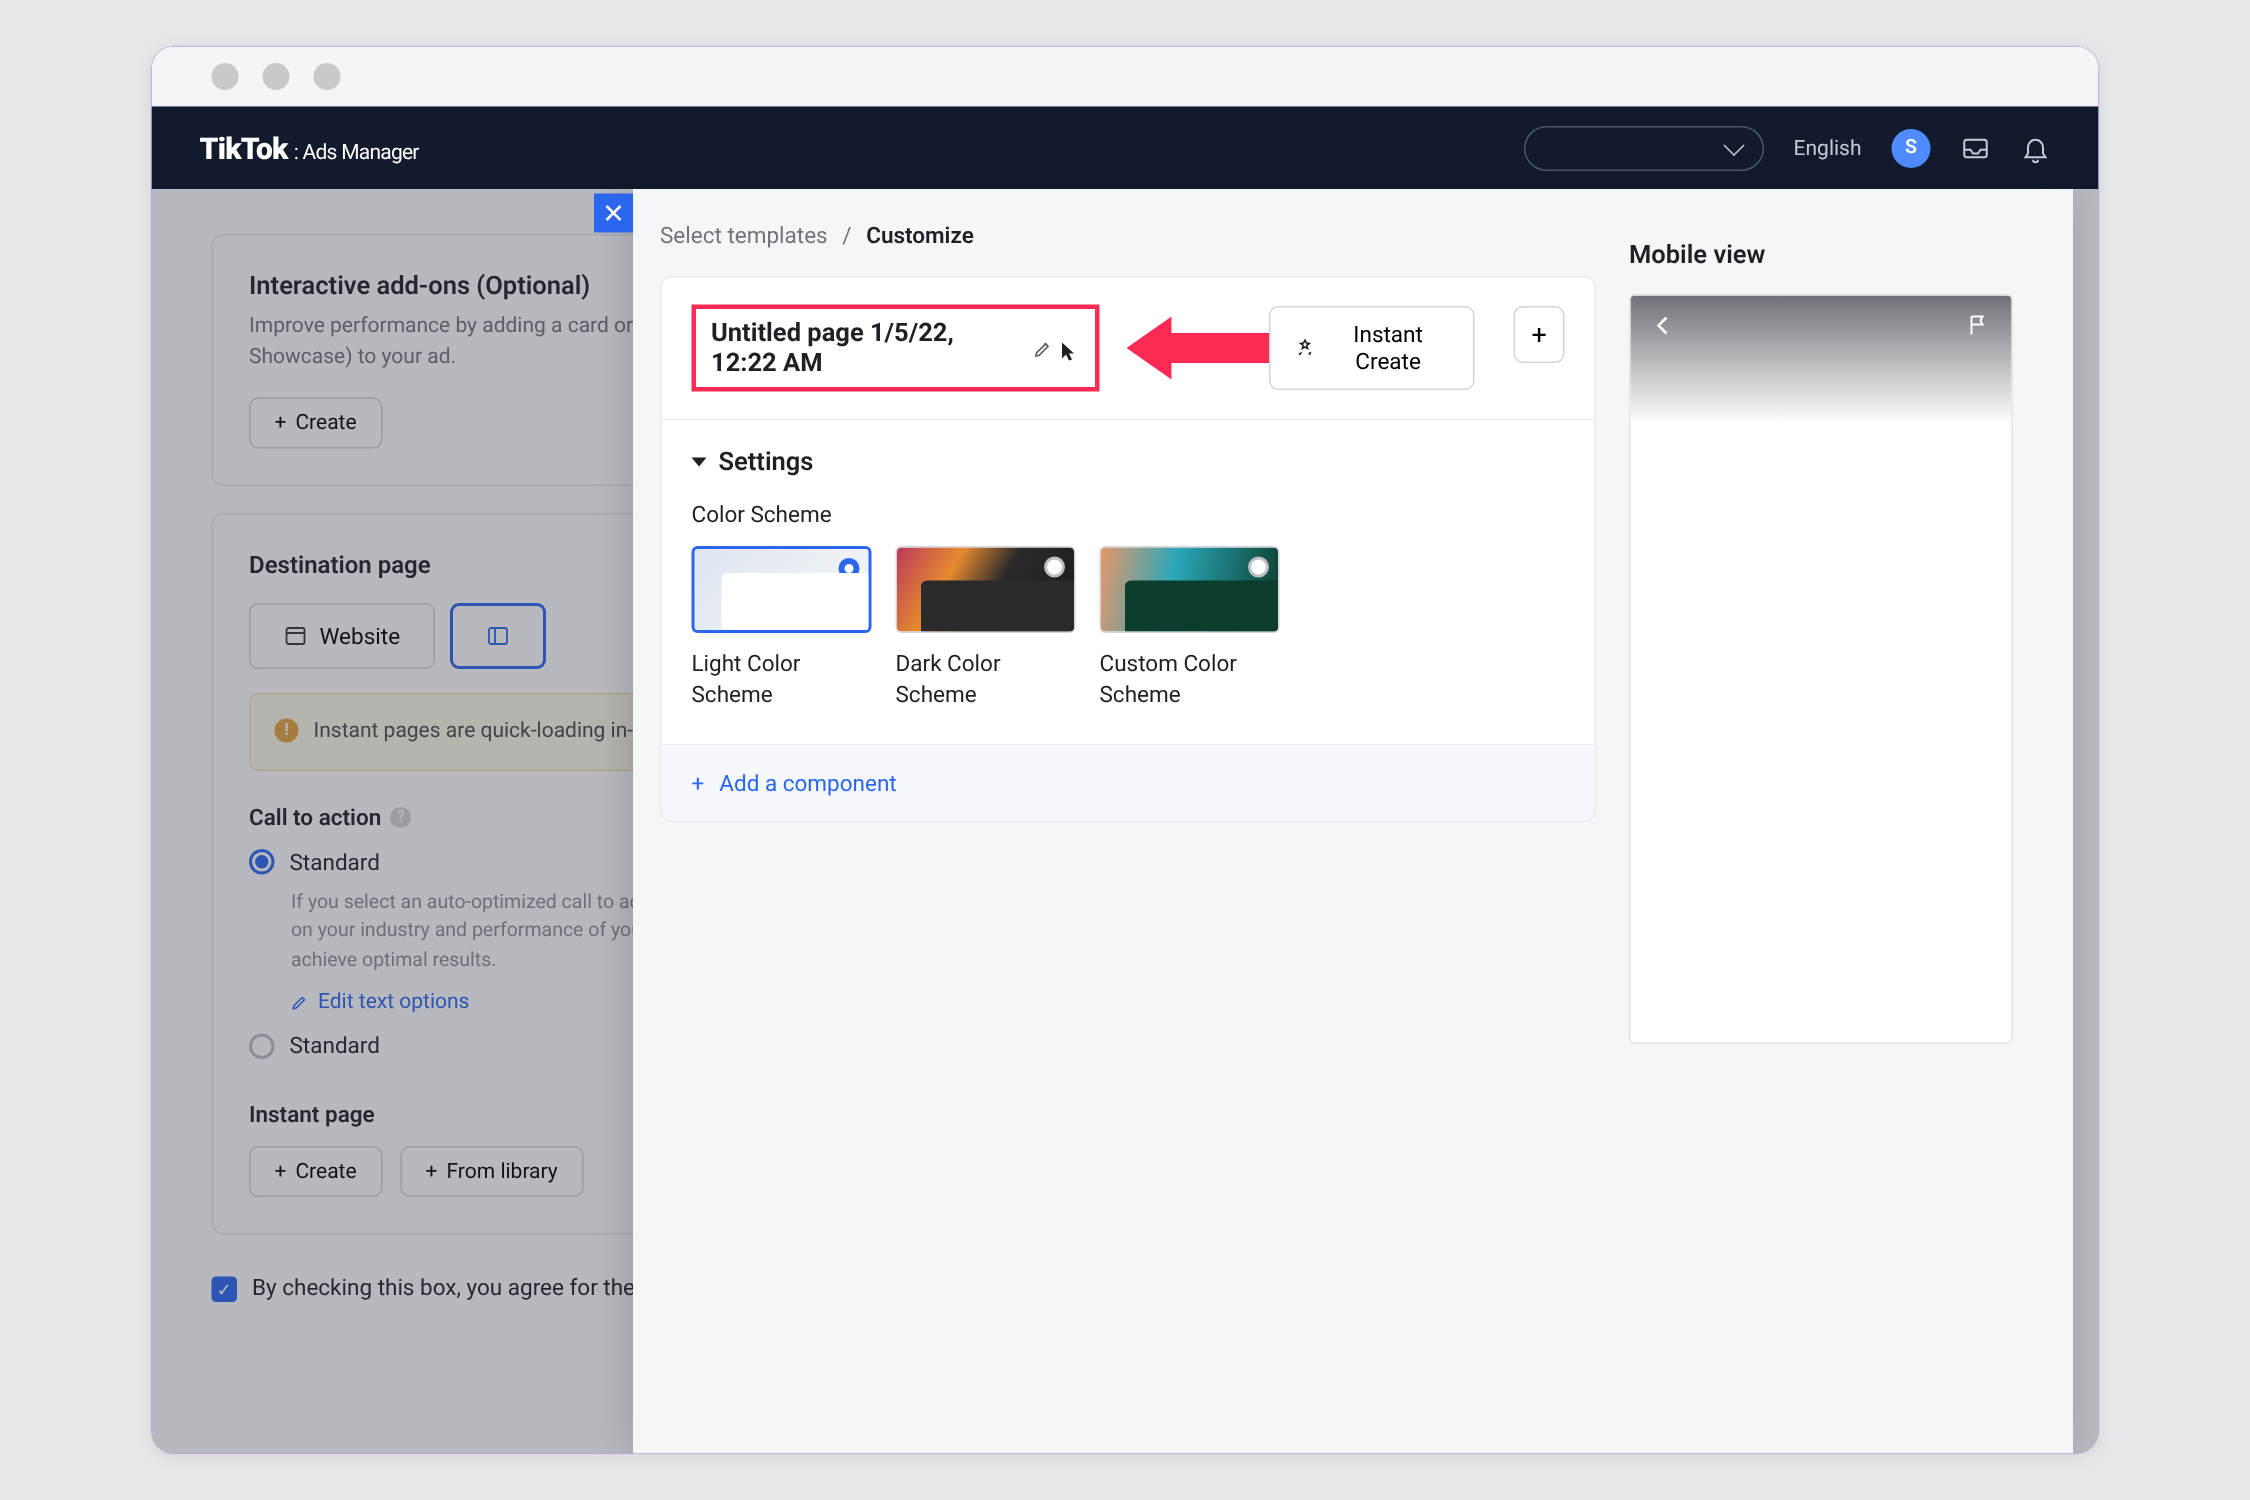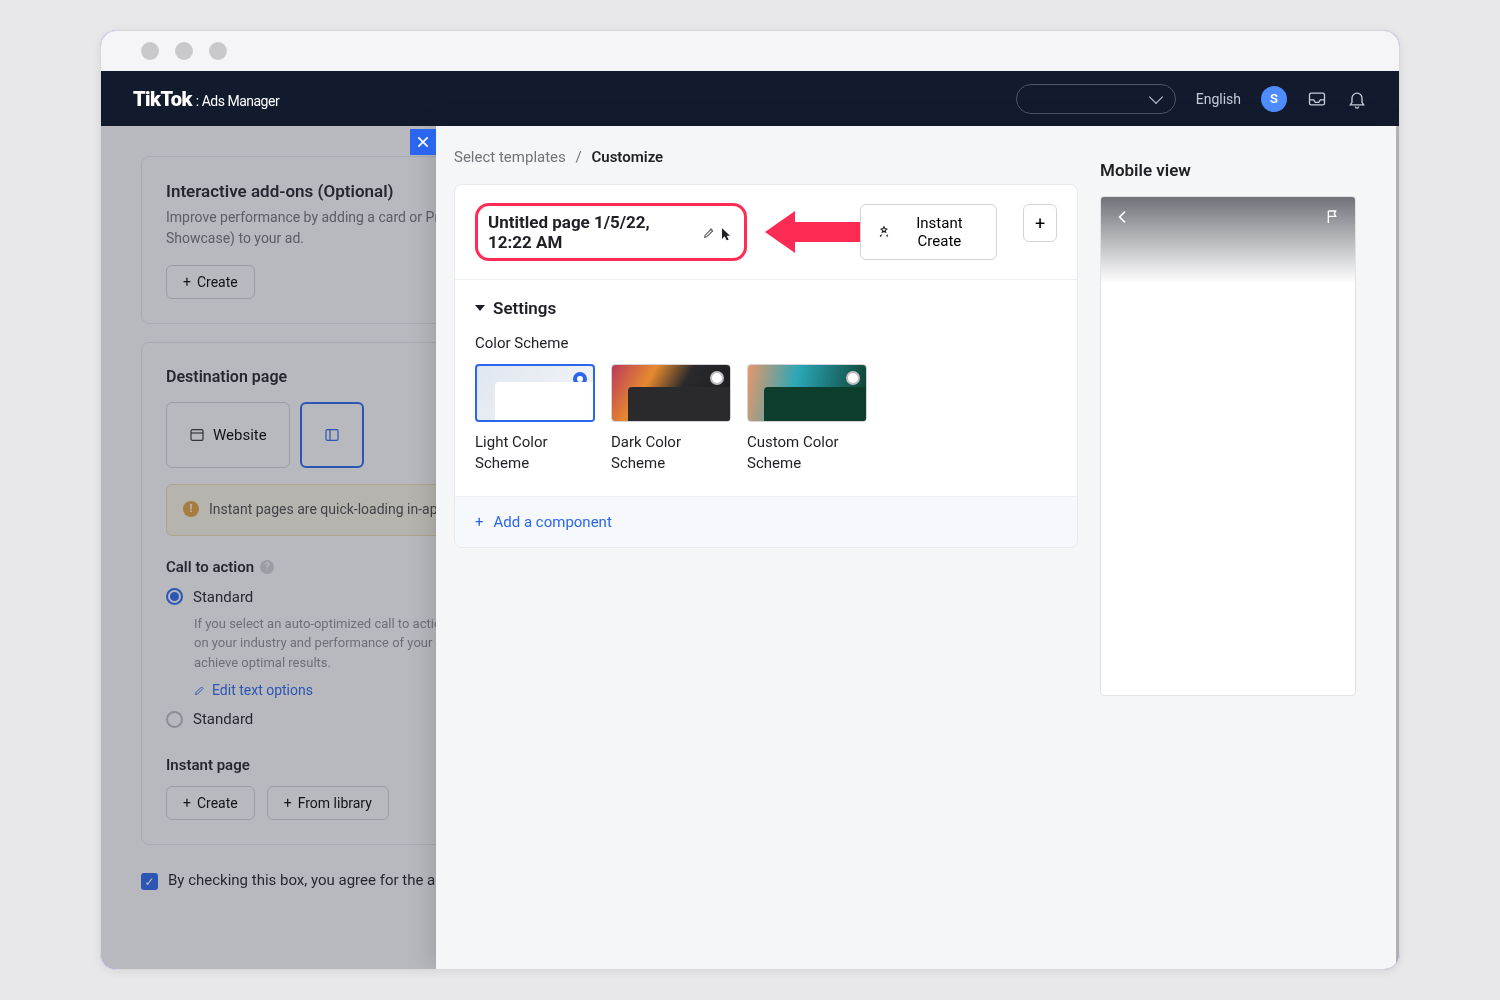--- a/index.html
+++ b/index.html
@@ -24,21 +24,21 @@
 .icon-btn { color: #c6cbd6; cursor: pointer; }
 
 
 .bg-page { padding: 30px 40px; height: calc(100% - 55px); overflow: hidden; }
 .bg-card { border: 1px solid #e9e9ec; border-radius: 8px; padding: 24px; margin-bottom: 18px; background: #fff; }
 .h-addons { font-size: 17px; font-weight: 600; color: #1f1f25; }
 .desc { font-size: 14px; color: #73737b; margin-top: 6px; line-height: 1.5; max-width: 720px; }
 .small-btn { border: 1px solid #d4d4d8; background: #fff; border-radius: 6px; padding: 8px 16px; font-size: 14px; display: inline-flex; align-items: center; gap: 6px; margin-top: 16px; cursor: pointer; }
 .section-h { font-size: 16px; font-weight: 600; color: #1f1f25; margin-bottom: 16px; }
 .dest-tabs { display: flex; gap: 10px; margin-bottom: 16px; }
-.dest-tab { border: 1px solid #d4d4d8; border-radius: 6px; padding: 23px 22px; font-size: 15px; display: flex; align-items: center; gap: 8px; justify-content: flex-end; }
+.dest-tab { border: 1px solid #d4d4d8; border-radius: 6px; padding: 12px 22px; font-size: 15px; display: flex; align-items: center; gap: 8px; justify-content: flex-end; }
 .dest-tab.selected { border: 2px solid #2b66ee; }
 .notice { background: #fef8e7; border: 1px solid #efe1b3; border-radius: 6px; padding: 14px 16px; font-size: 14px; color: #4a4a4a; line-height: 1.55; display: flex; gap: 10px; }
 .notice-icon { width: 16px; height: 16px; border-radius: 50%; background: #e6a23c; color: #fff; flex-shrink: 0; display: flex; align-items: center; justify-content: center; font-size: 11px; font-weight: bold; margin-top: 2px; }
 .field-label { font-size: 15px; font-weight: 600; color: #1f1f25; margin-top: 22px; display: flex; align-items: center; gap: 6px; }
 .info-icon { width: 14px; height: 14px; border-radius: 50%; background: #d4d4d8; color: #fff; font-size: 10px; display: flex; align-items: center; justify-content: center; }
 .radio-row { display: flex; align-items: center; gap: 10px; margin-top: 12px; font-size: 15px; color: #1f1f25; }
 .radio { width: 17px; height: 17px; border-radius: 50%; border: 2px solid #bebec4; display: flex; align-items: center; justify-content: center; }
 .radio.checked { border-color: #2b66ee; }
 .radio.checked::after { content: ""; width: 9px; height: 9px; border-radius: 50%; background: #2b66ee; }
 .sub-desc { font-size: 13px; color: #8f8f96; margin-top: 8px; margin-left: 28px; max-width: 640px; line-height: 1.5; }
@@ -46,33 +46,33 @@
 .edit-icon { width: 12px; height: 12px; }
 .btn-row { display: flex; gap: 12px; margin-top: 12px; }
 .checkbox-row { display: flex; align-items: flex-start; gap: 10px; margin-top: 26px; font-size: 15px; color: #1f1f25; }
 .checkbox { width: 17px; height: 17px; border-radius: 3px; background: #2b66ee; flex-shrink: 0; display: flex; align-items: center; justify-content: center; margin-top: 2px; }
 .check { color: #fff; font-size: 12px; }
 
 
 .scrim { position: absolute; inset: 55px 0 0 0; background: rgba(50,55,70,0.35); }
 
 
-.panel { position: absolute; top: 55px; right: 3px; bottom: 0; width: 960px; background: #f5f6f8; box-shadow: -4px 0 24px rgba(0,0,0,0.15); display: flex; }
+.panel { position: absolute; top: 55px; right: 17px; bottom: 0; width: 960px; background: #f5f6f8; box-shadow: -4px 0 24px rgba(0,0,0,0.15); display: flex; }
 .close-btn { position: absolute; left: -26px; top: 3px; width: 26px; height: 26px; background: #2b66ee; display: flex; align-items: center; justify-content: center; cursor: pointer; color: #fff; }
 .editor { flex: 1; min-width: 0; padding: 22px 18px; }
 .preview-col { width: 300px; padding: 34px 22px 22px 4px; }
 
 .breadcrumb { font-size: 15px; color: #73737b; }
 .breadcrumb .sep { margin: 0 6px; }
 .breadcrumb .current { color: #1f1f25; font-weight: 600; }
 
 .editor-card { background: #fff; border: 1px solid #e9e9ec; border-radius: 8px; margin-top: 18px; overflow: hidden; }
 .title-row { display: flex; align-items: center; justify-content: space-between; padding: 18px 20px; border-bottom: 1px solid #eceef1; }
 .title-left { display: flex; align-items: center; gap: 8px; }
-.title-box { border: 3px solid #fe2c55; border-radius: 14px; padding: 6px 10px; display: flex; align-items: center; gap: 8px; }
+.title-box { border: 3px solid #fe2c55; border-radius: 0; padding: 6px 10px; display: flex; align-items: center; gap: 8px; }
 .page-title { font-weight: 700; font-size: 17px; color: #1f1f25; }
 .pencil-icon { color: #5a5a60; }
 .cursor-icon { font-size: 16px; margin-left: -6px; margin-top: 6px; }
 
 .arrow { margin-left: 10px; }
 .arrow svg { display: block; }
 
 .title-right { display: flex; gap: 26px; }
 .pill-btn { border: 1px solid #d4d4d8; border-radius: 6px; padding: 9px 16px; font-size: 15px; background: #fff; display: flex; align-items: center; gap: 8px; cursor: pointer; }
 .square-btn { width: 38px; height: 38px; border: 1px solid #d4d4d8; border-radius: 6px; display: flex; align-items: center; justify-content: center; font-size: 18px; cursor: pointer; background: #fff; }

